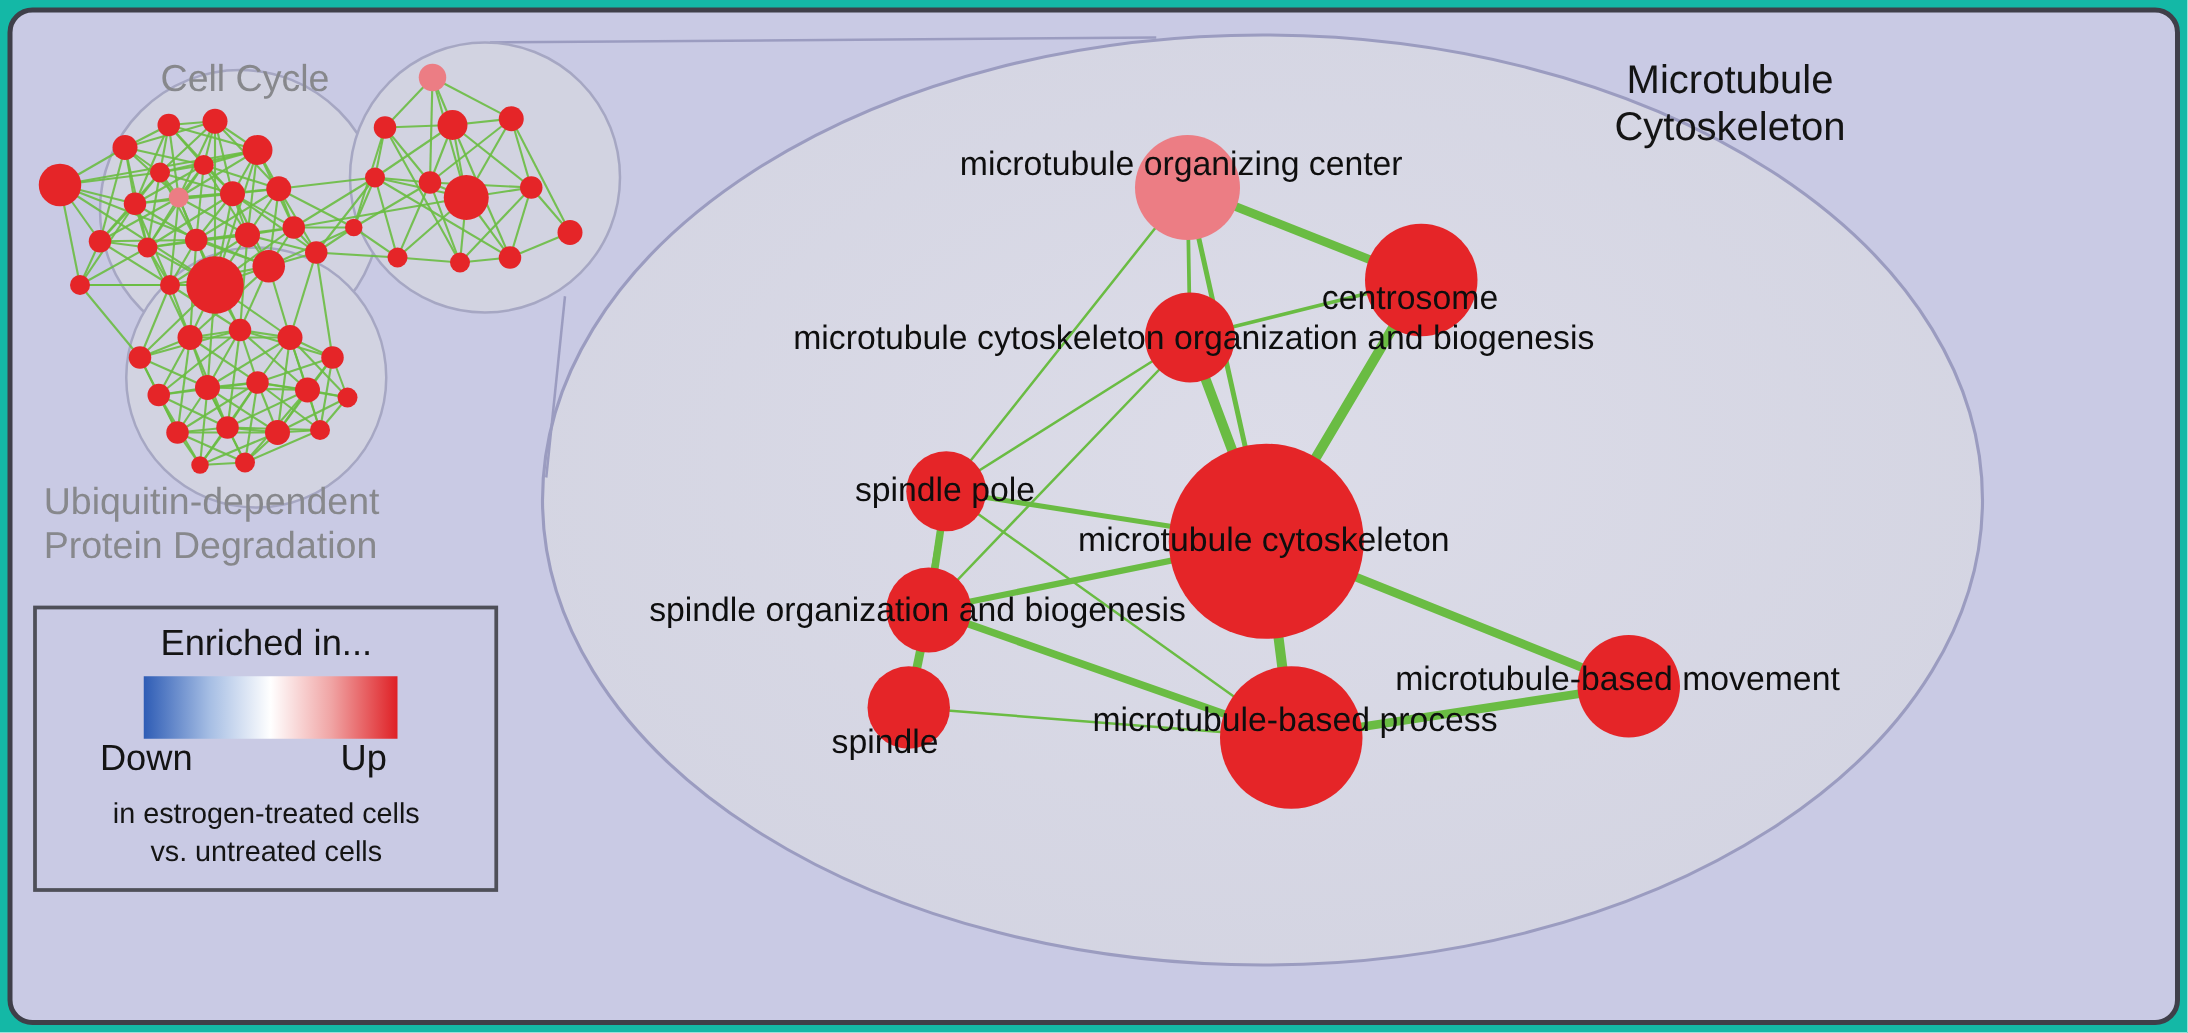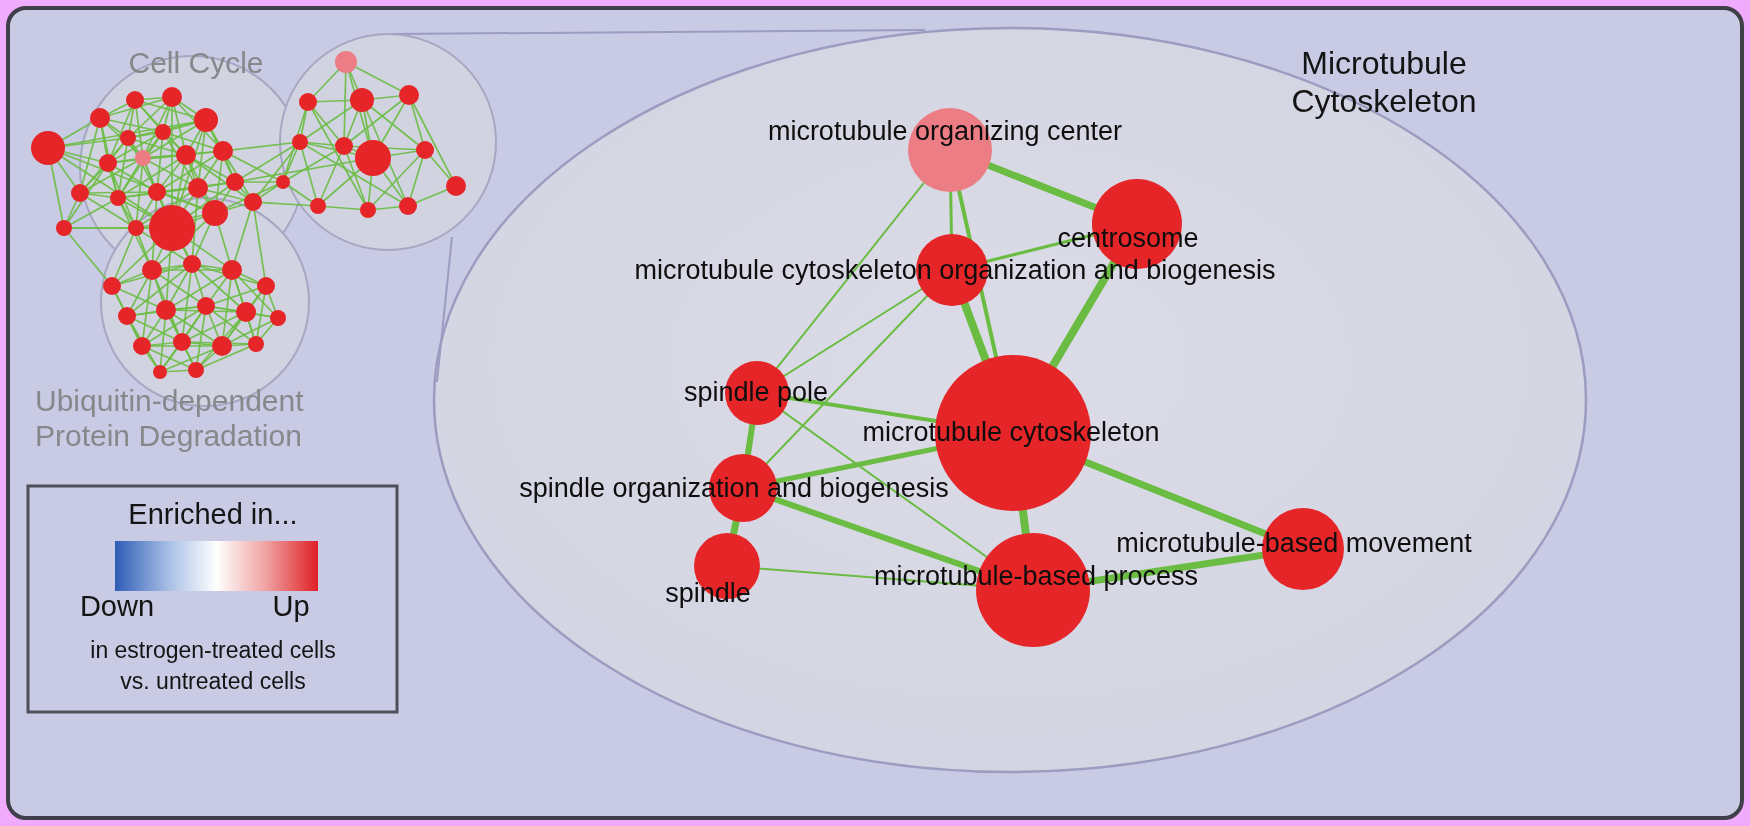--- a/index.html
+++ b/index.html
@@ -1,16 +1,16 @@
 <!DOCTYPE html>
 <html><head>
 <meta charset="utf-8">
 <style>
   html, body { margin: 0; padding: 0; background: #ffffff; }
-  .stage { position: relative; width: 1750px; height: 826px; background: #f0abfc; overflow: hidden; }
+  .stage { position: relative; width: 1750px; height: 826px; background: #14b8a6; overflow: hidden; }
   svg { display: block; }
   text { font-family: "Liberation Sans", sans-serif; }
   .lbl-gray      { font-size: 30px; fill: #87888c; }
   .lbl-title     { font-size: 32px; fill: #141414; }
   .node-label    { font-size: 27px; fill: #0e0e0e; }
   .legend-title  { font-size: 29px; fill: #141414; }
   .legend-updown { font-size: 29px; fill: #141414; }
   .legend-caption{ font-size: 23px; fill: #141414; }
 </style>
 </head>

